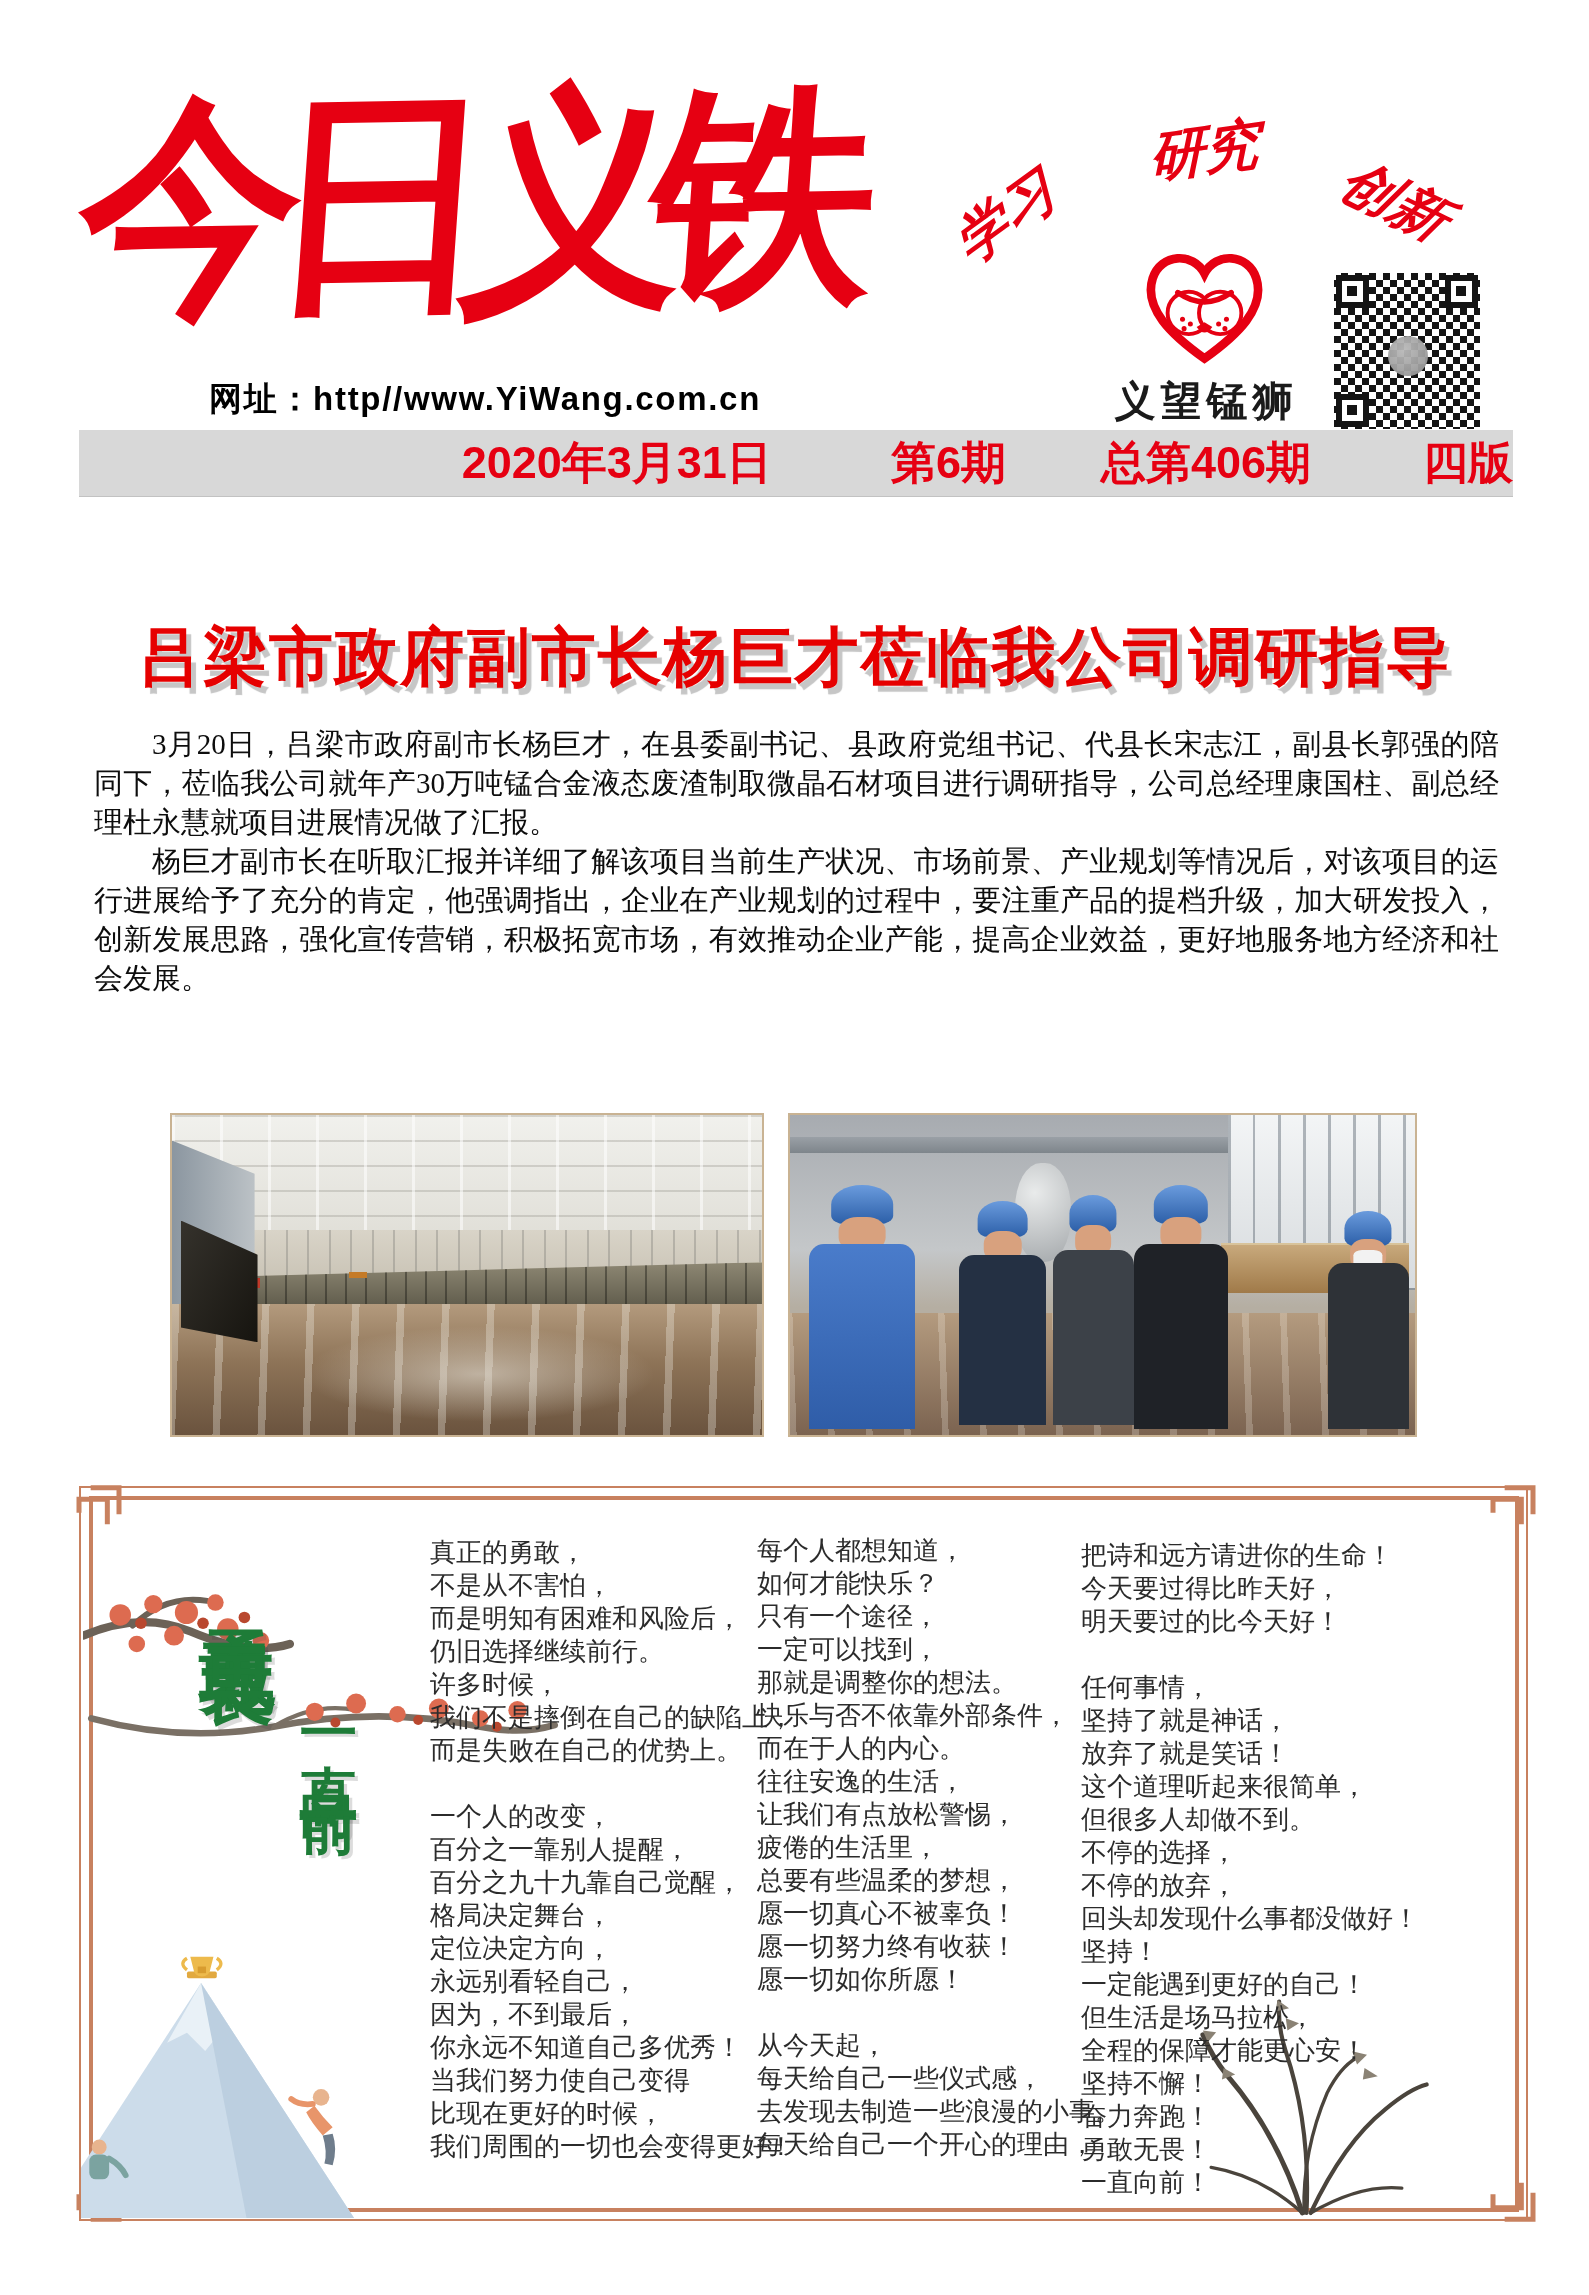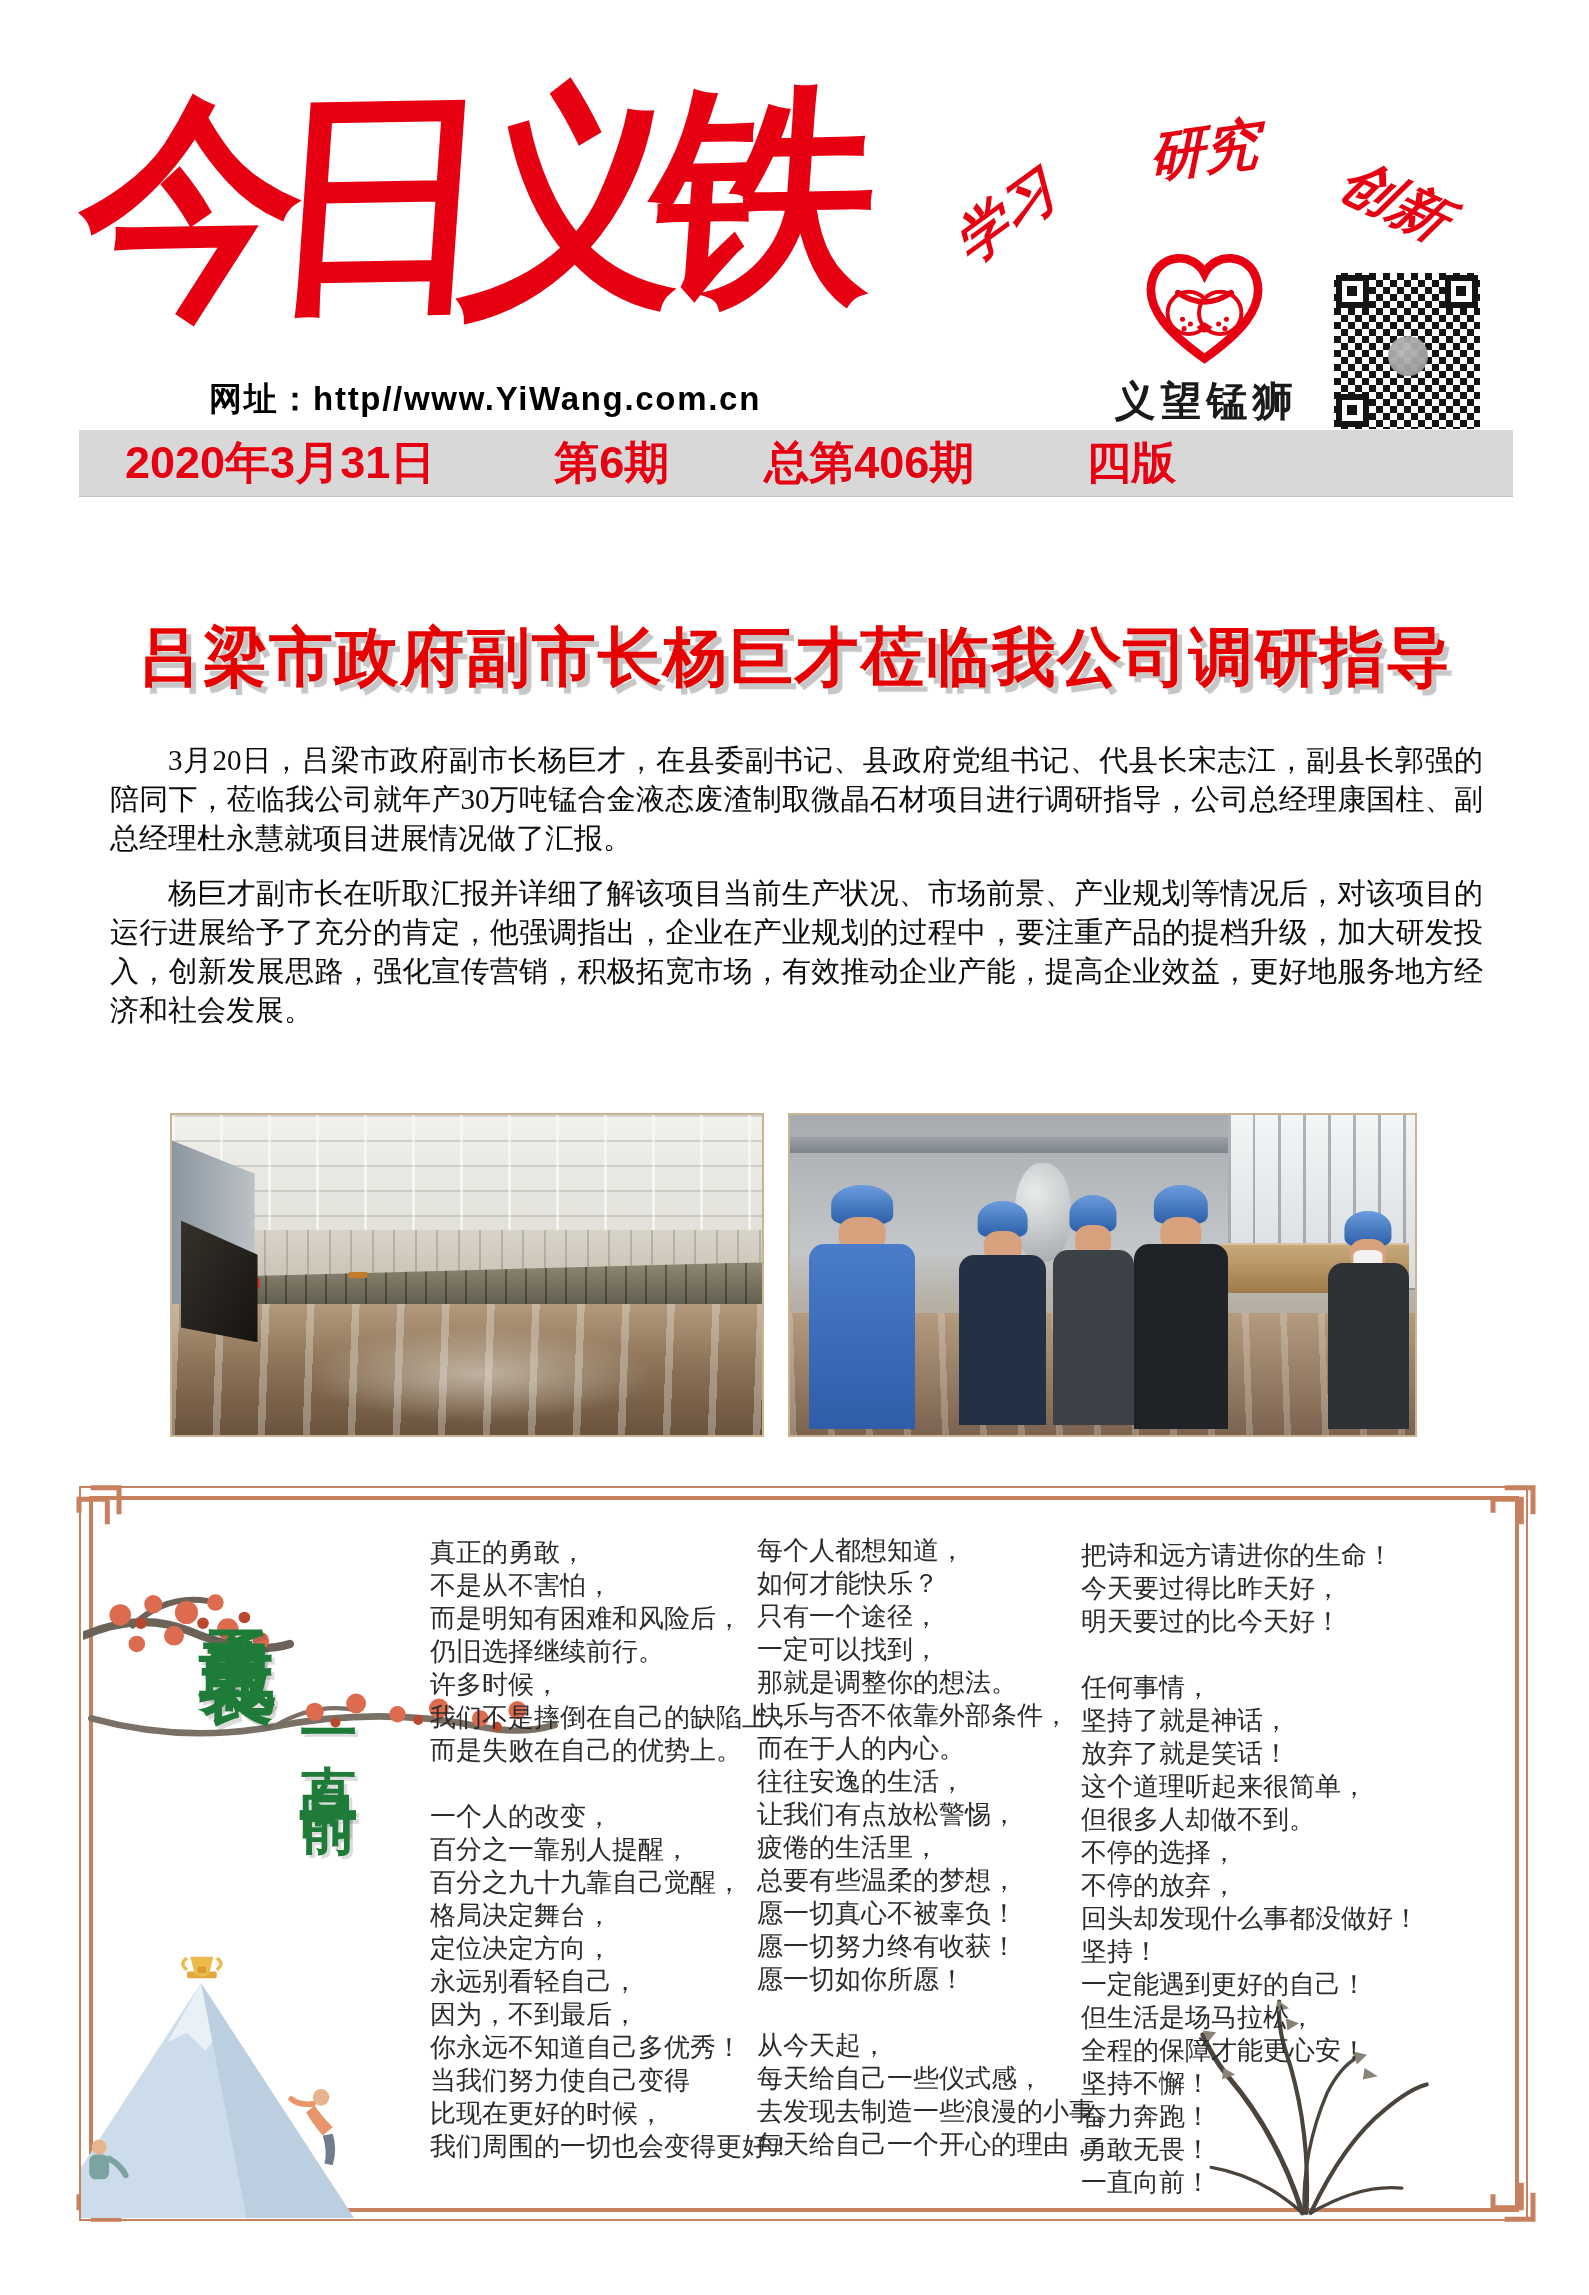--- a/index.html
+++ b/index.html
@@ -30,34 +30,34 @@
     background-size:14px 14px;outline:1.7px solid #fff;}
   .qr-finder{position:absolute;width:33px;height:33px;border:6.6px solid #141414;background:#fff;box-sizing:border-box;}
   .qr-finder::after{content:"";position:absolute;left:5px;top:5px;width:10px;height:10px;background:#141414;}
   .qr-f-tl{left:1.7px;top:1.7px;} .qr-f-tr{right:1.7px;top:1.7px;} .qr-f-bl{left:1.7px;bottom:1.7px;}
   .qr-logo{position:absolute;left:54px;top:63px;width:40px;height:40px;border-radius:50%;
     background:radial-gradient(circle at 40% 35%,#b9b9b9,#8f8f8f);opacity:.95;}
 
   
   .date-bar{position:absolute;left:79px;top:430px;width:1434px;height:66px;background:#d8d8d8;
     display:flex;align-items:center;border-bottom:1.7px solid #c2c2c2;
-    font-family:"Liberation Sans","DejaVu Sans",sans-serif;font-weight:900;font-size:45px;color:#e60012;}
+    font-family:"Liberation Sans","DejaVu Sans",sans-serif;font-weight:900;font-size:45px;color:#e60012;justify-content:flex-end;}
   .date-bar span{white-space:nowrap;}
   .db-date{margin-left:46px;} .db-issue{margin-left:119px;} .db-total{margin-left:95px;} .db-page{margin-left:112px;}
 
   
   .headline{position:absolute;left:0;top:614px;width:100%;text-align:center;
     font-family:"Liberation Sans","DejaVu Sans",sans-serif;
     font-size:64px;font-weight:700;color:#e60000;letter-spacing:1.7px;
     text-shadow:5px 5.8px 0.8px #c6c6c6;white-space:nowrap;}
 
   
   .article{position:absolute;left:94px;top:725px;width:1405px;
     font-size:29px;line-height:39px;text-align:justify;color:#0d0d0d;}
-  .article p{margin:16px;text-indent:2em;}
+  .article p{margin:0;text-indent:2em;}
 
   
   .photo{position:absolute;top:1113px;height:324px;border:2.5px solid #c9b393;box-sizing:border-box;overflow:hidden;background:#ded9d0;}
   .photo1{left:170px;width:594px;}
   .photo2{left:788px;width:629px;}
   .pl{position:absolute;}
   
   .p1-ceiling{left:0;top:0;right:0;height:48%;
     background:
       repeating-linear-gradient(90deg,rgba(255,255,255,.55) 0 3.3px,rgba(0,0,0,0) 3.3px 48px),

